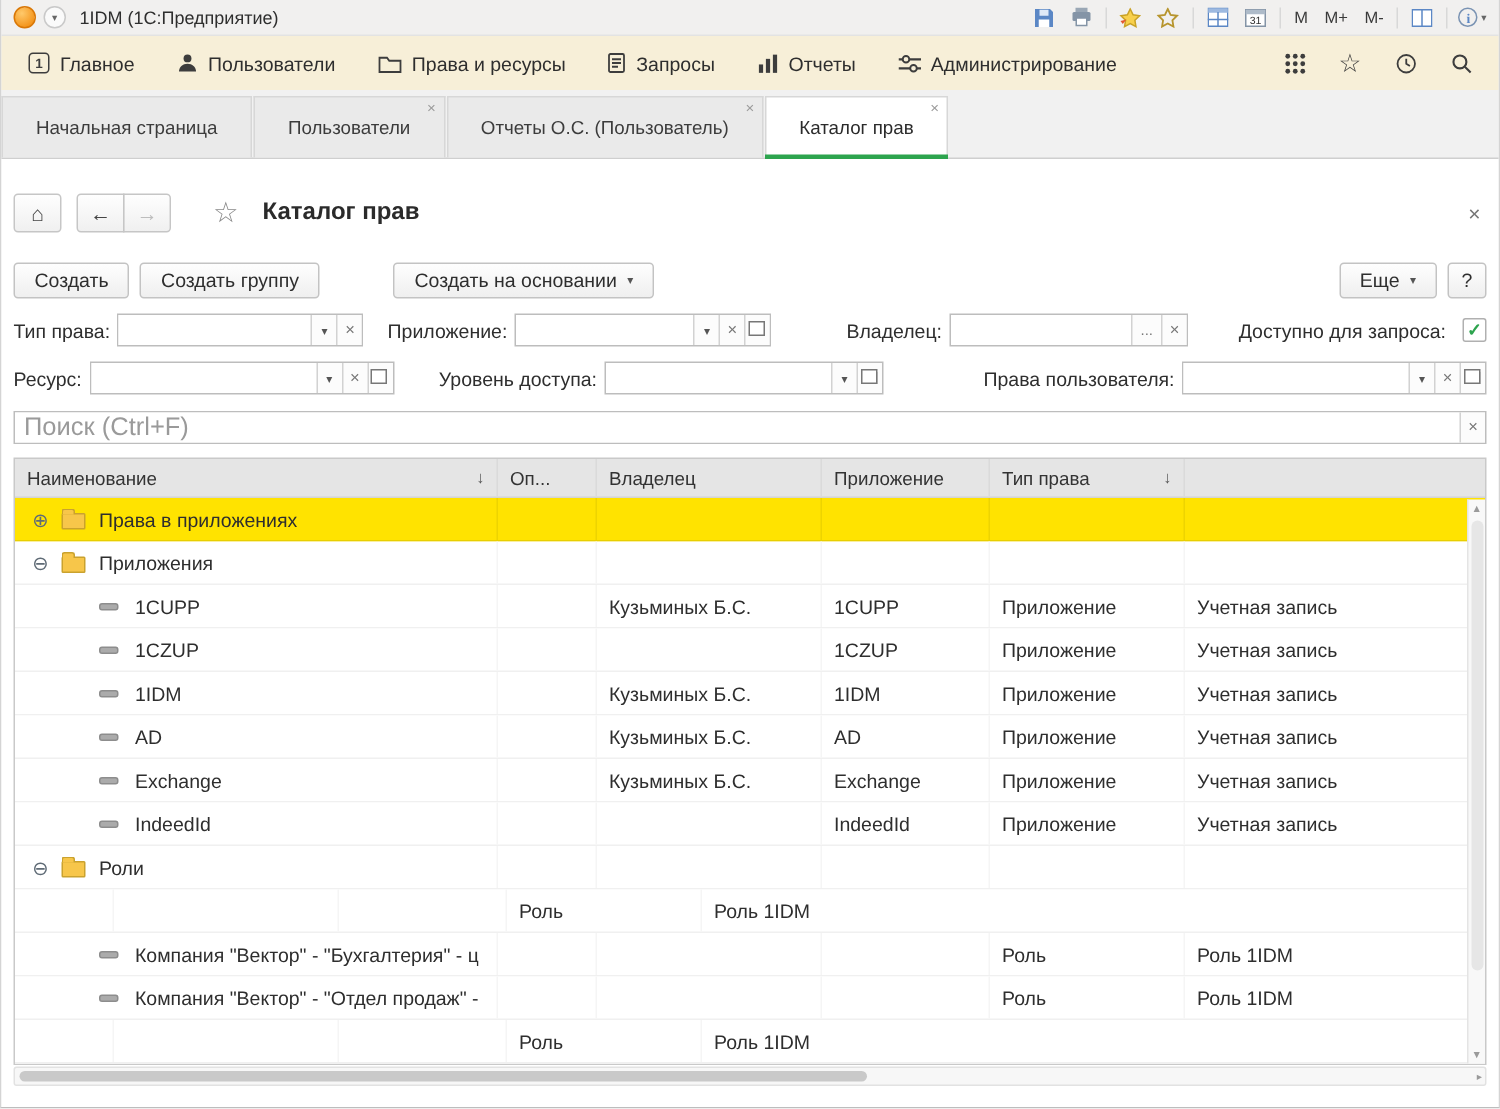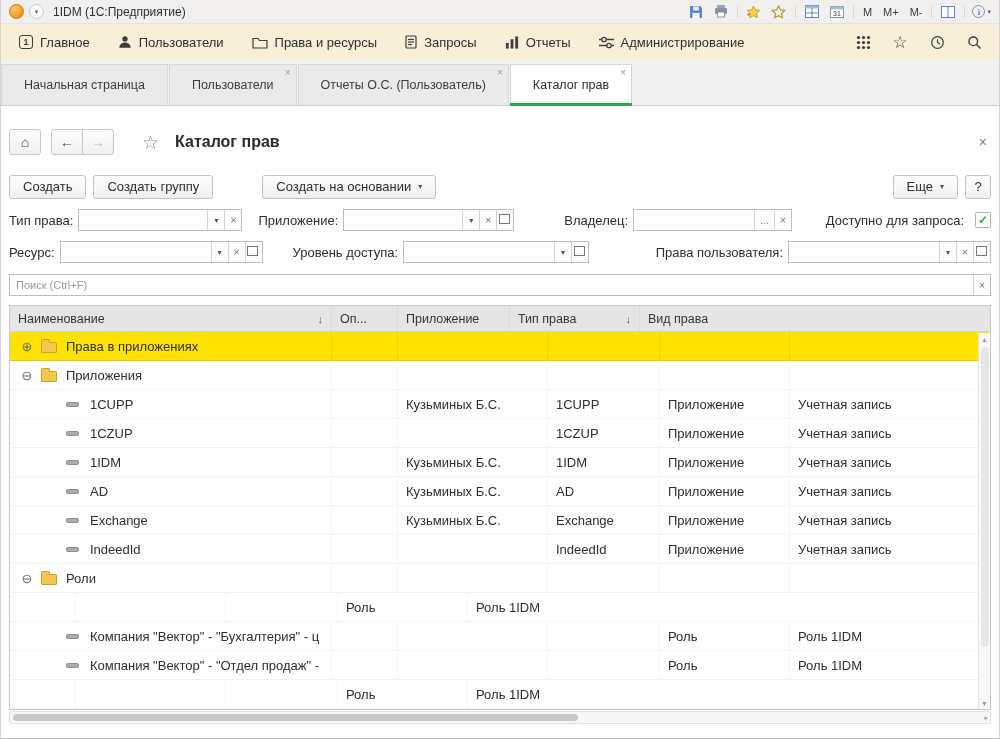--- a/index.html
+++ b/index.html
@@ -86,21 +86,21 @@
   .open-ic::before { content: ""; position: absolute; left: -3px; top: -3px; width: 9px; height: 8px;
     border: 1px solid #777; background: #fff; }
   .checkbox { width: 16px; height: 16px; border: 1px solid #b0b0b0; border-radius: 2px; background: #fff;
     color: #2da44e; font-size: 12px; font-weight: bold; display: inline-flex; align-items: center;
     justify-content: center; margin-left: 6px; cursor: pointer; }
   .right-pull { margin-left: auto; display: flex; align-items: center; }
   .gap50 { margin-left: 50px; }
   .gap30 { margin-left: 30px; }
 
   .search-row { margin-top: 11px; display: flex; height: 22px; border: 1px solid #bdbdbd; background: #fff; }
-  .sinput { flex: 1; border: none; outline: none; padding: 0 6px; font-size: 11px; font-family: inherit; color: #b91c1c; }
+  .sinput { flex: 1; border: none; outline: none; padding: 0 6px; font-size: 17px; font-family: inherit; color: #b91c1c; }
   .sinput::placeholder { color: #9a9a9a; }
 
   
   .table { margin-top: 9px; border: 1px solid #c9c9c9; position: relative; }
   .thead { display: flex; height: 26px; background: #e5e5e5; border-bottom: 1px solid #d4d4d4;
     font-size: 12.5px; color: #333; }
   .th { display: flex; align-items: center; padding: 0 8px; border-right: 1px solid #dadada; overflow: hidden; white-space: nowrap; cursor: pointer; }
   .sort-arrow { margin-left: auto; font-size: 11px; color: #555; padding-left: 6px; }
   .c-name { width: 322px; flex: 0 0 auto; }
   .c-op   { width: 66px;  flex: 0 0 auto; }
@@ -419,30 +419,30 @@
 
     <div class="table">
       <div class="thead">
         <div class="th c-name">
           <span>Наименование</span>
           <span class="sort-arrow">↓</span>
         </div>
         <div class="th c-op">
           <span>Оп...</span>
         </div>
+        <div class="th c-owner">
+          <span>Владелец</span>
+        </div>
         <div class="th c-app">
           <span>Приложение</span>
         </div>
         <div class="th c-type">
           <span>Тип права</span>
           <span class="sort-arrow">↓</span>
         </div>
-        <div class="th c-kind">
-          <span>Вид права</span>
-        </div>
         <div class="th-scrollgap"></div>
       </div>
       <div class="tbody">
           <div class="trow group selected">
     <div class="td c-name">
       <span class="expand">⊕</span>
       <span class="ricon"></span>
       <span class="rname">Права в приложениях</span>
     </div>
     <div class="td c-op"></div>

